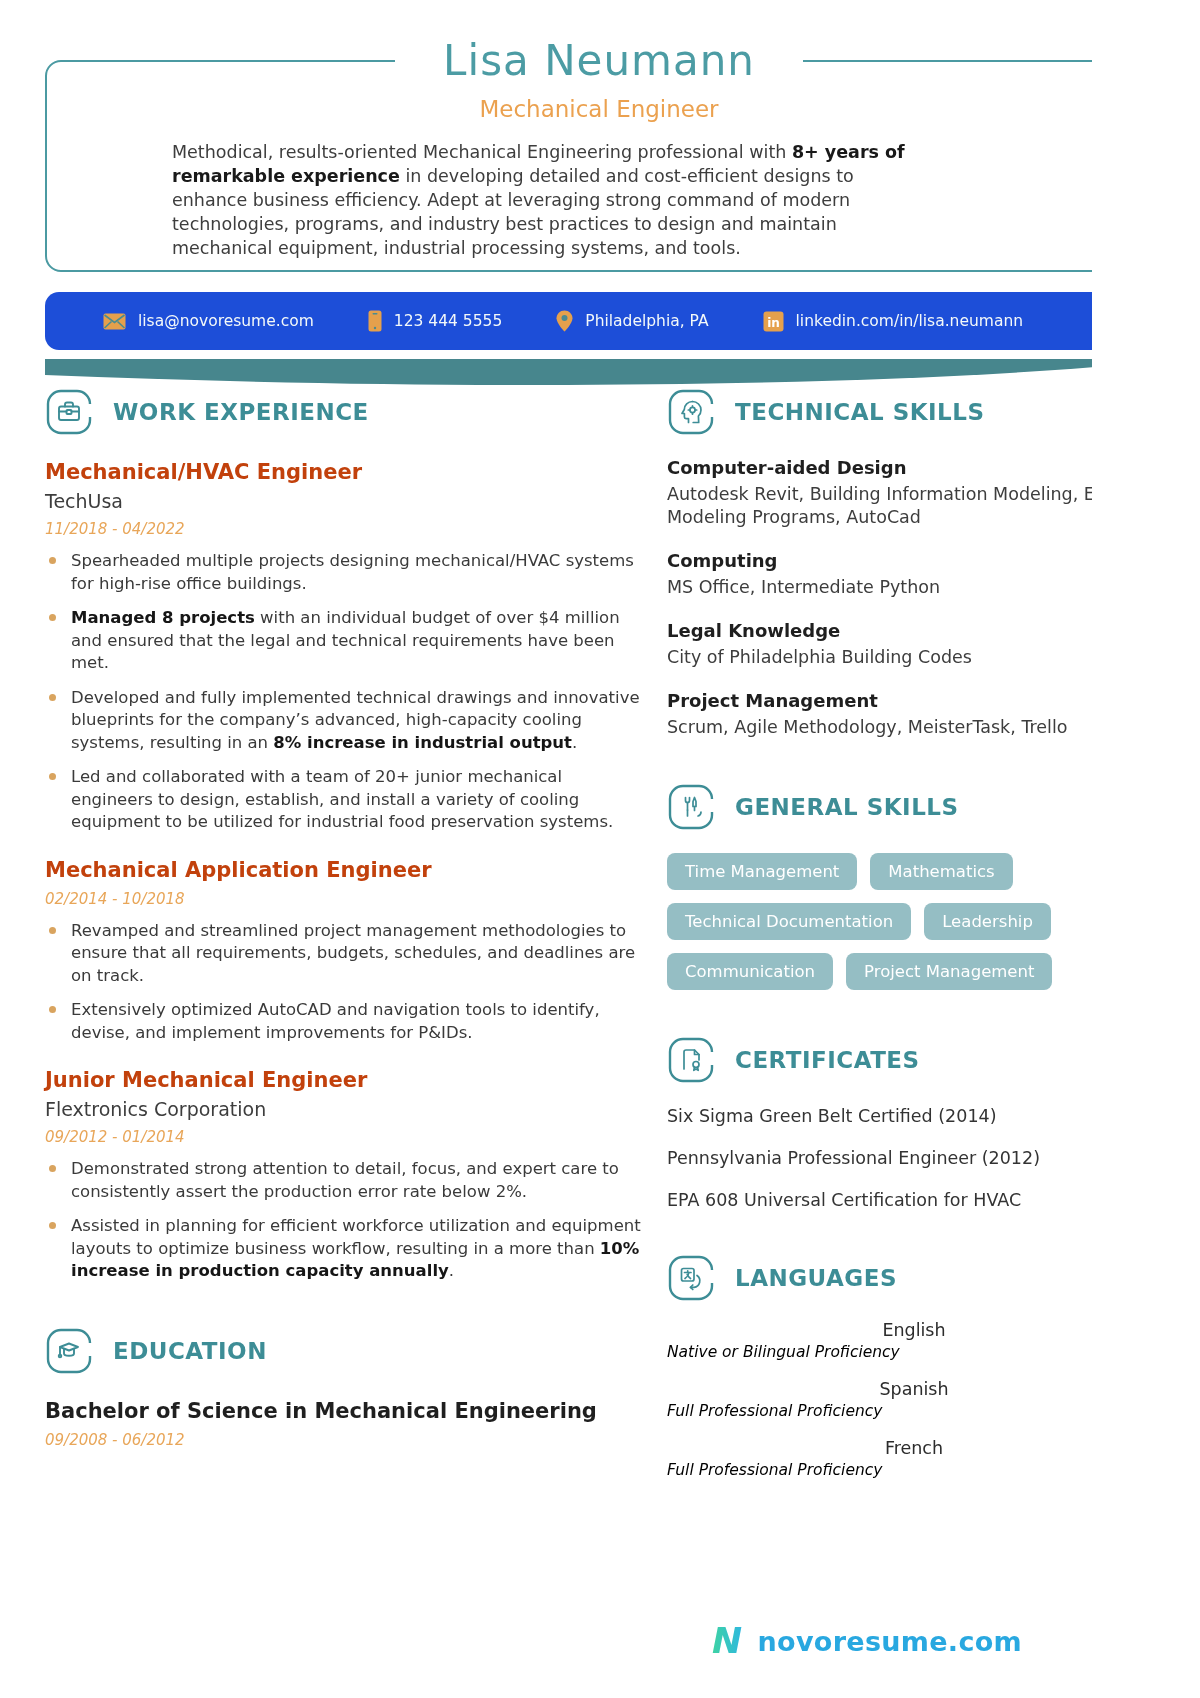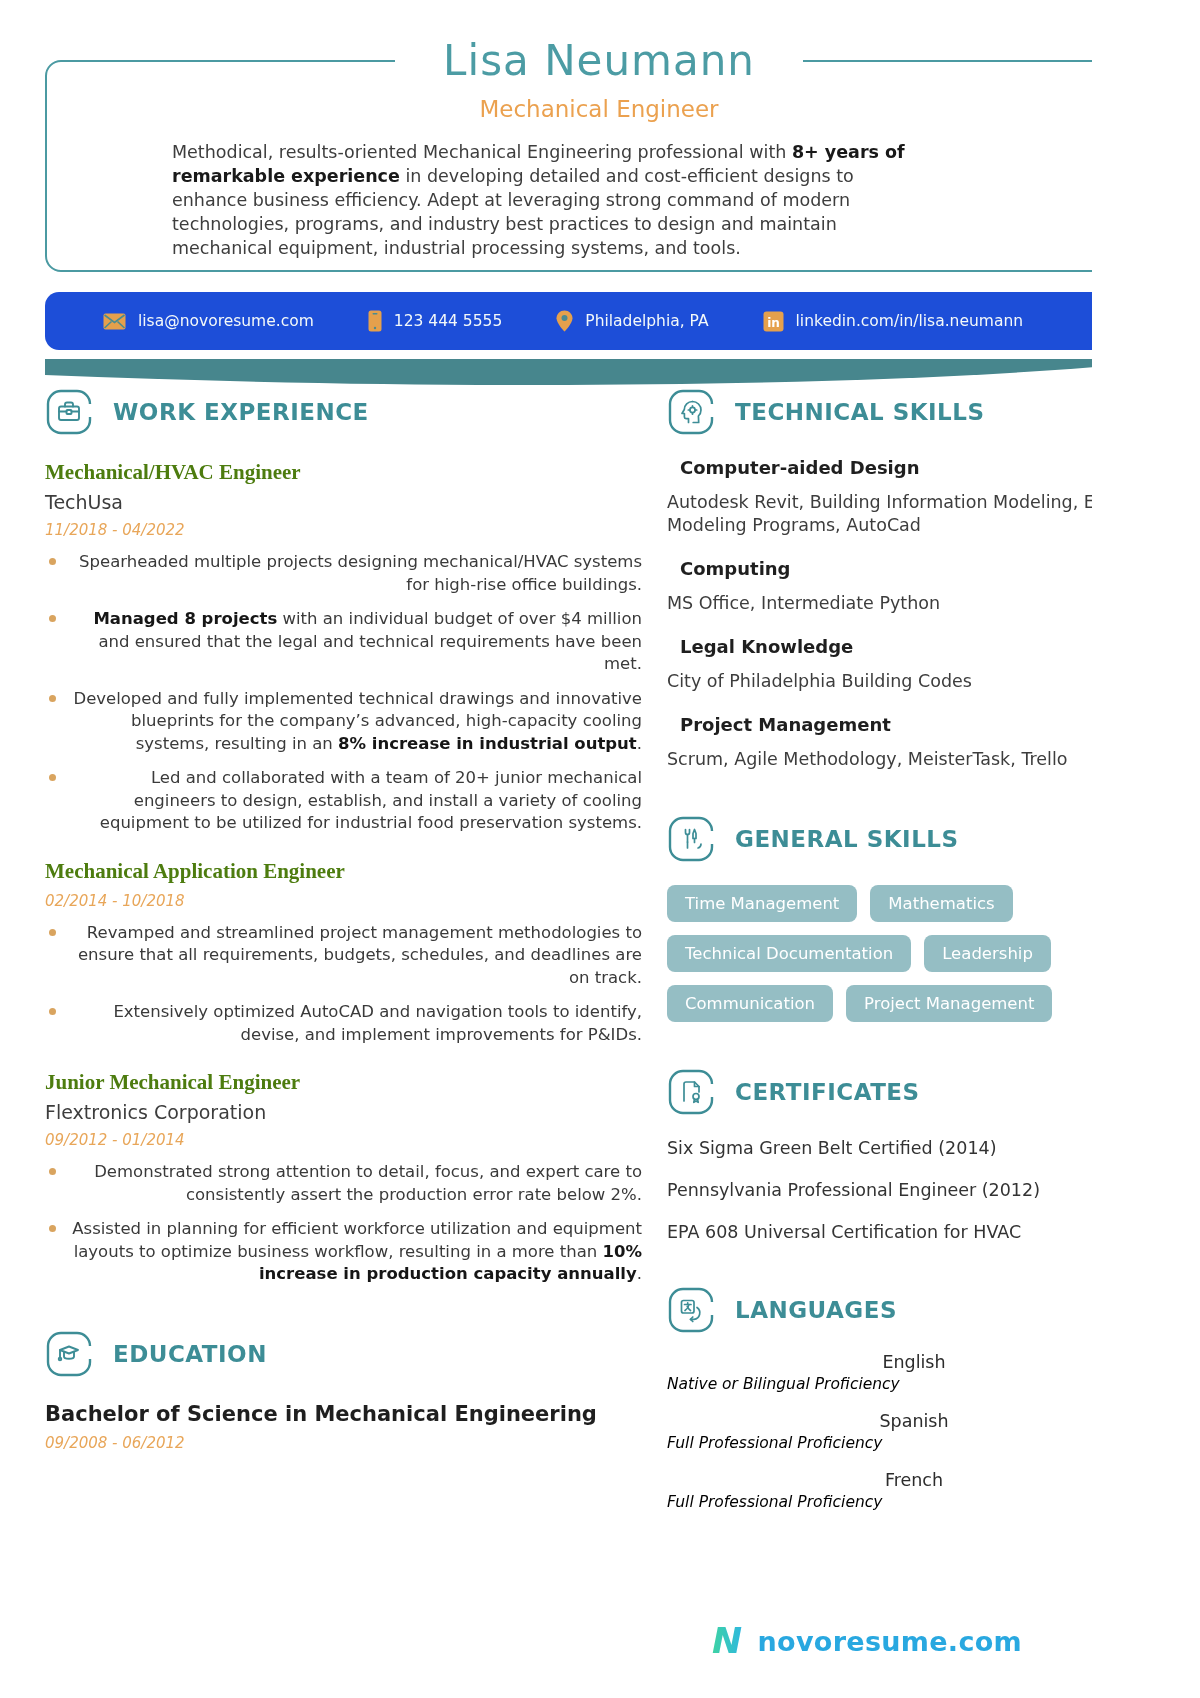--- a/index.html
+++ b/index.html
@@ -25,37 +25,37 @@
 
   
   .col-left{position:absolute;left:45px;top:388px;width:597px;}
   .col-right{position:absolute;left:667px;top:388px;width:494px;}
 
   .sec-head{display:flex;align-items:center;gap:20px;}
   .sec-head h2{margin:0;font-size:23px;font-weight:bold;color:#3d8d96;letter-spacing:.5px;}
 
   
   .job{margin-top:24px;}
-  .job h3{margin:0;font-size:21px;font-weight:bold;color:#4d7c0f;font-family:Liberation Serif, serif;}
+  .job h3{margin:0;font-size:21px;font-weight:bold;color:#c2410c;}
   .company{margin-top:6px;font-size:19px;color:#3d3d3d;}
   .dates{margin-top:8px;font-size:15px;font-style:italic;color:#e8a659;}
-  ul.bullets{margin:12px 0 0 0;padding-left:26px;list-style:none;text-align:right;}
+  ul.bullets{margin:12px 0 0 0;padding-left:26px;list-style:none;}
   ul.bullets li{position:relative;margin-bottom:12px;font-size:16.5px;line-height:22.5px;color:#3a3a3a;}
   ul.bullets li::before{content:"";position:absolute;left:-22px;top:7px;width:7px;height:7px;
                         border-radius:50%;background:#d9a45f;}
   ul.bullets b{color:#161616;}
 
   
   .edu-head{margin-top:44px;}
   .degree{margin-top:24px;font-size:21px;font-weight:bold;color:#1f1f1f;}
   .school{margin-top:7px;font-size:19px;color:#3d3d3d;}
 
   
   .group{margin-top:21px;}
-  .group h4{margin:13px;font-size:18px;font-weight:bold;color:#1f1f1f;}
+  .group h4{margin:0;font-size:18px;font-weight:bold;color:#1f1f1f;}
   .group p{margin:5px 0 0 0;font-size:17.5px;line-height:23px;color:#3d3d3d;}
 
   
   .gen-head{margin-top:44px;}
   .tags{display:flex;flex-wrap:wrap;gap:13px;margin-top:22px;}
   .tag{background:#95bec4;color:#ffffff;font-size:16.5px;padding:9px 18px;border-radius:8px;}
 
   
   .cert-head{margin-top:46px;}
   .cert{margin-top:22px;font-size:17.5px;color:#333333;}

